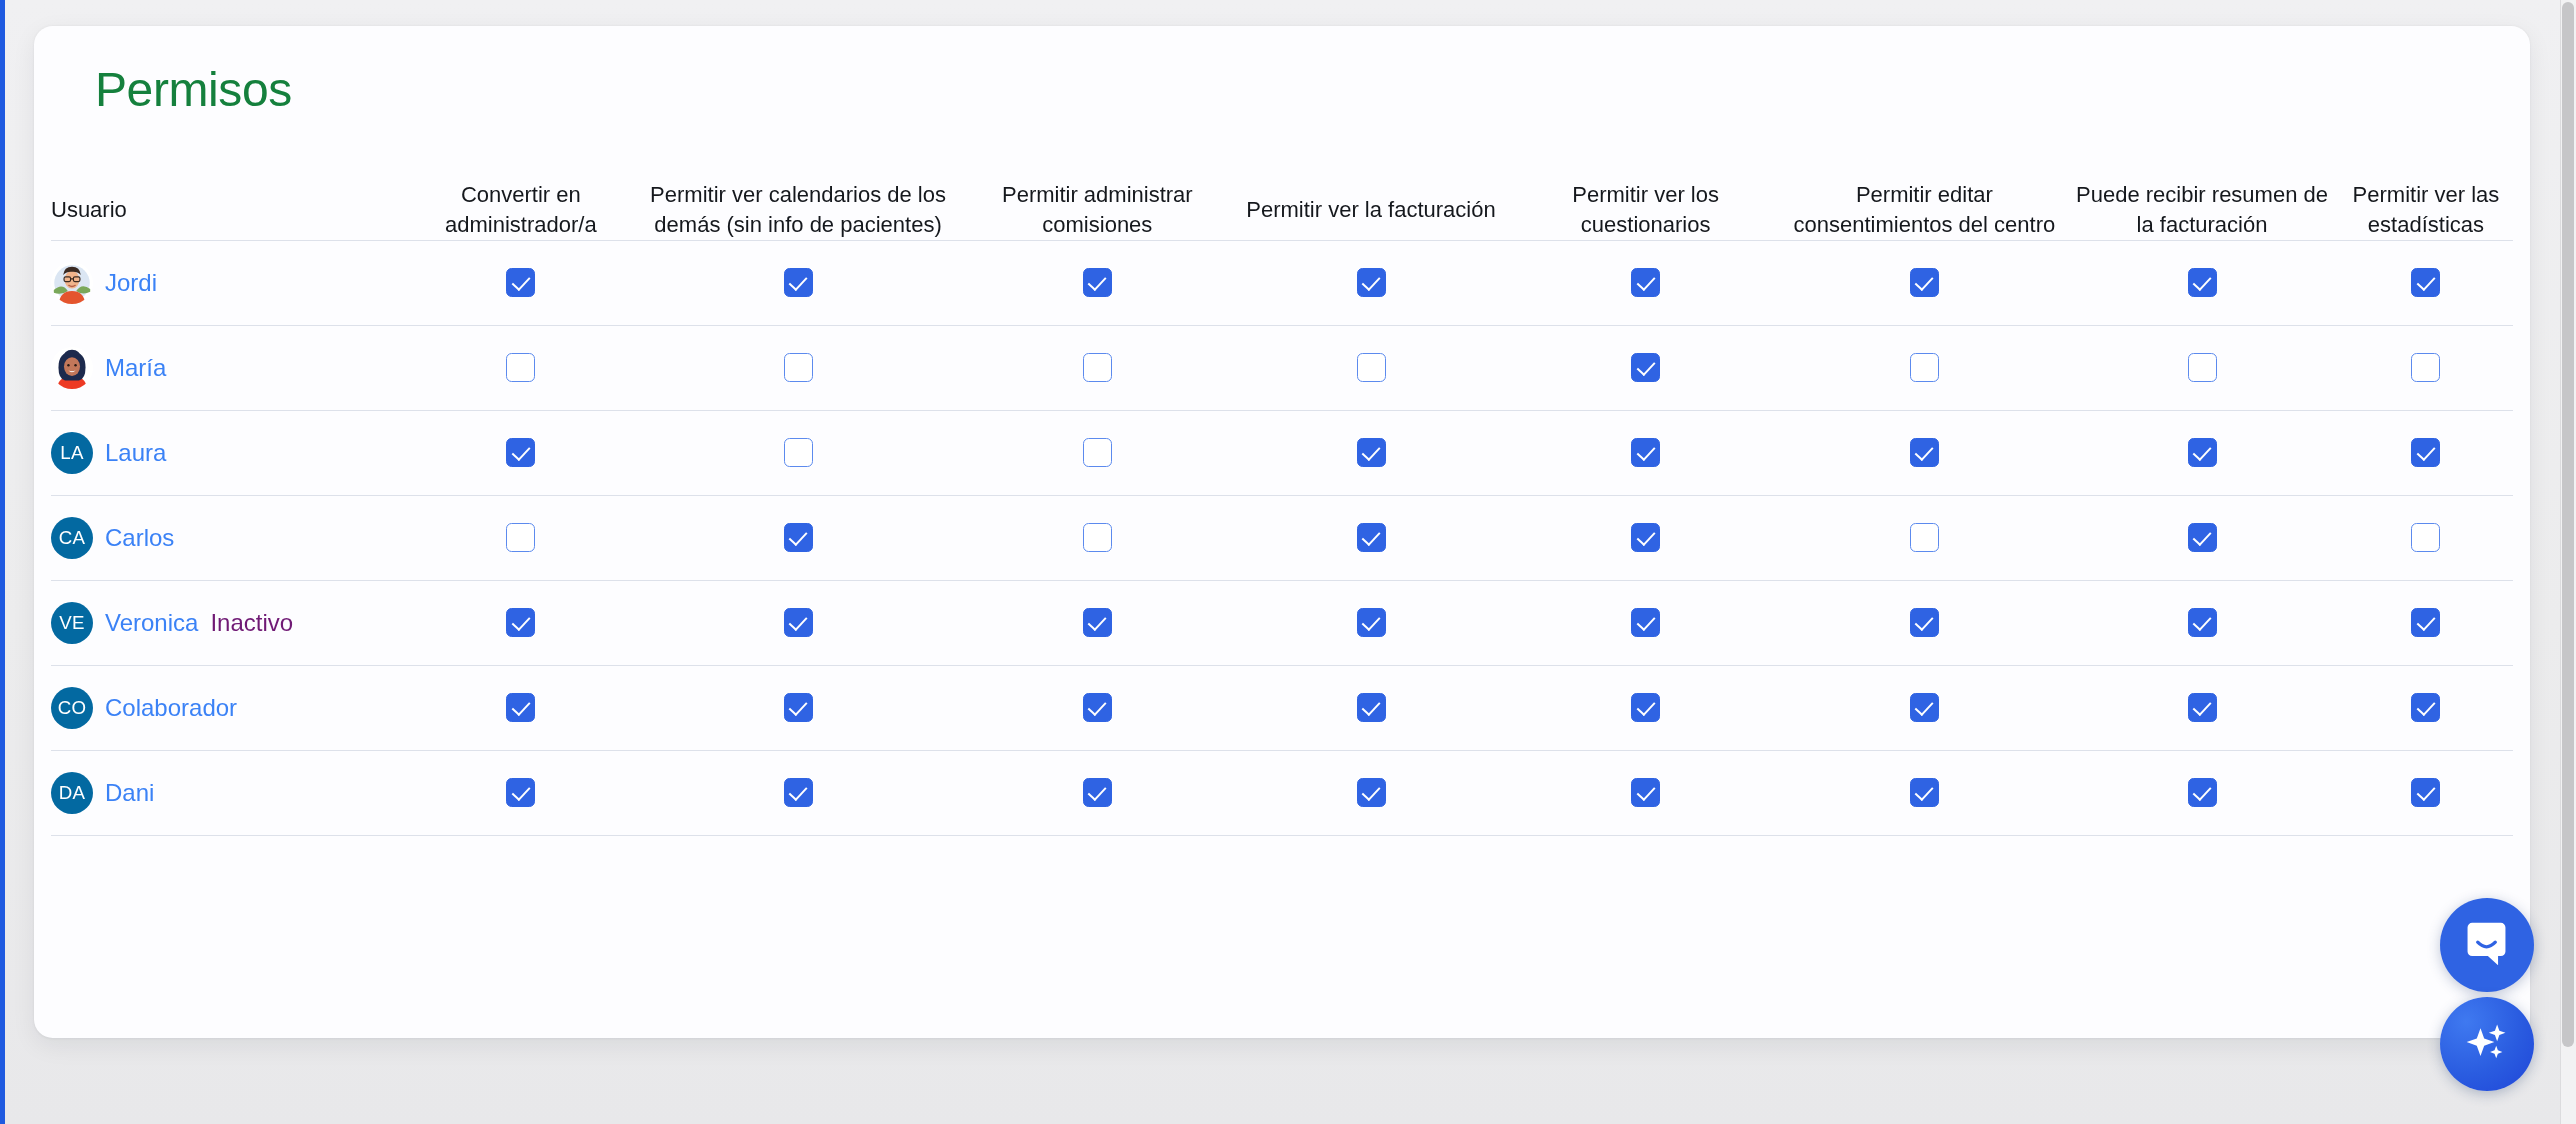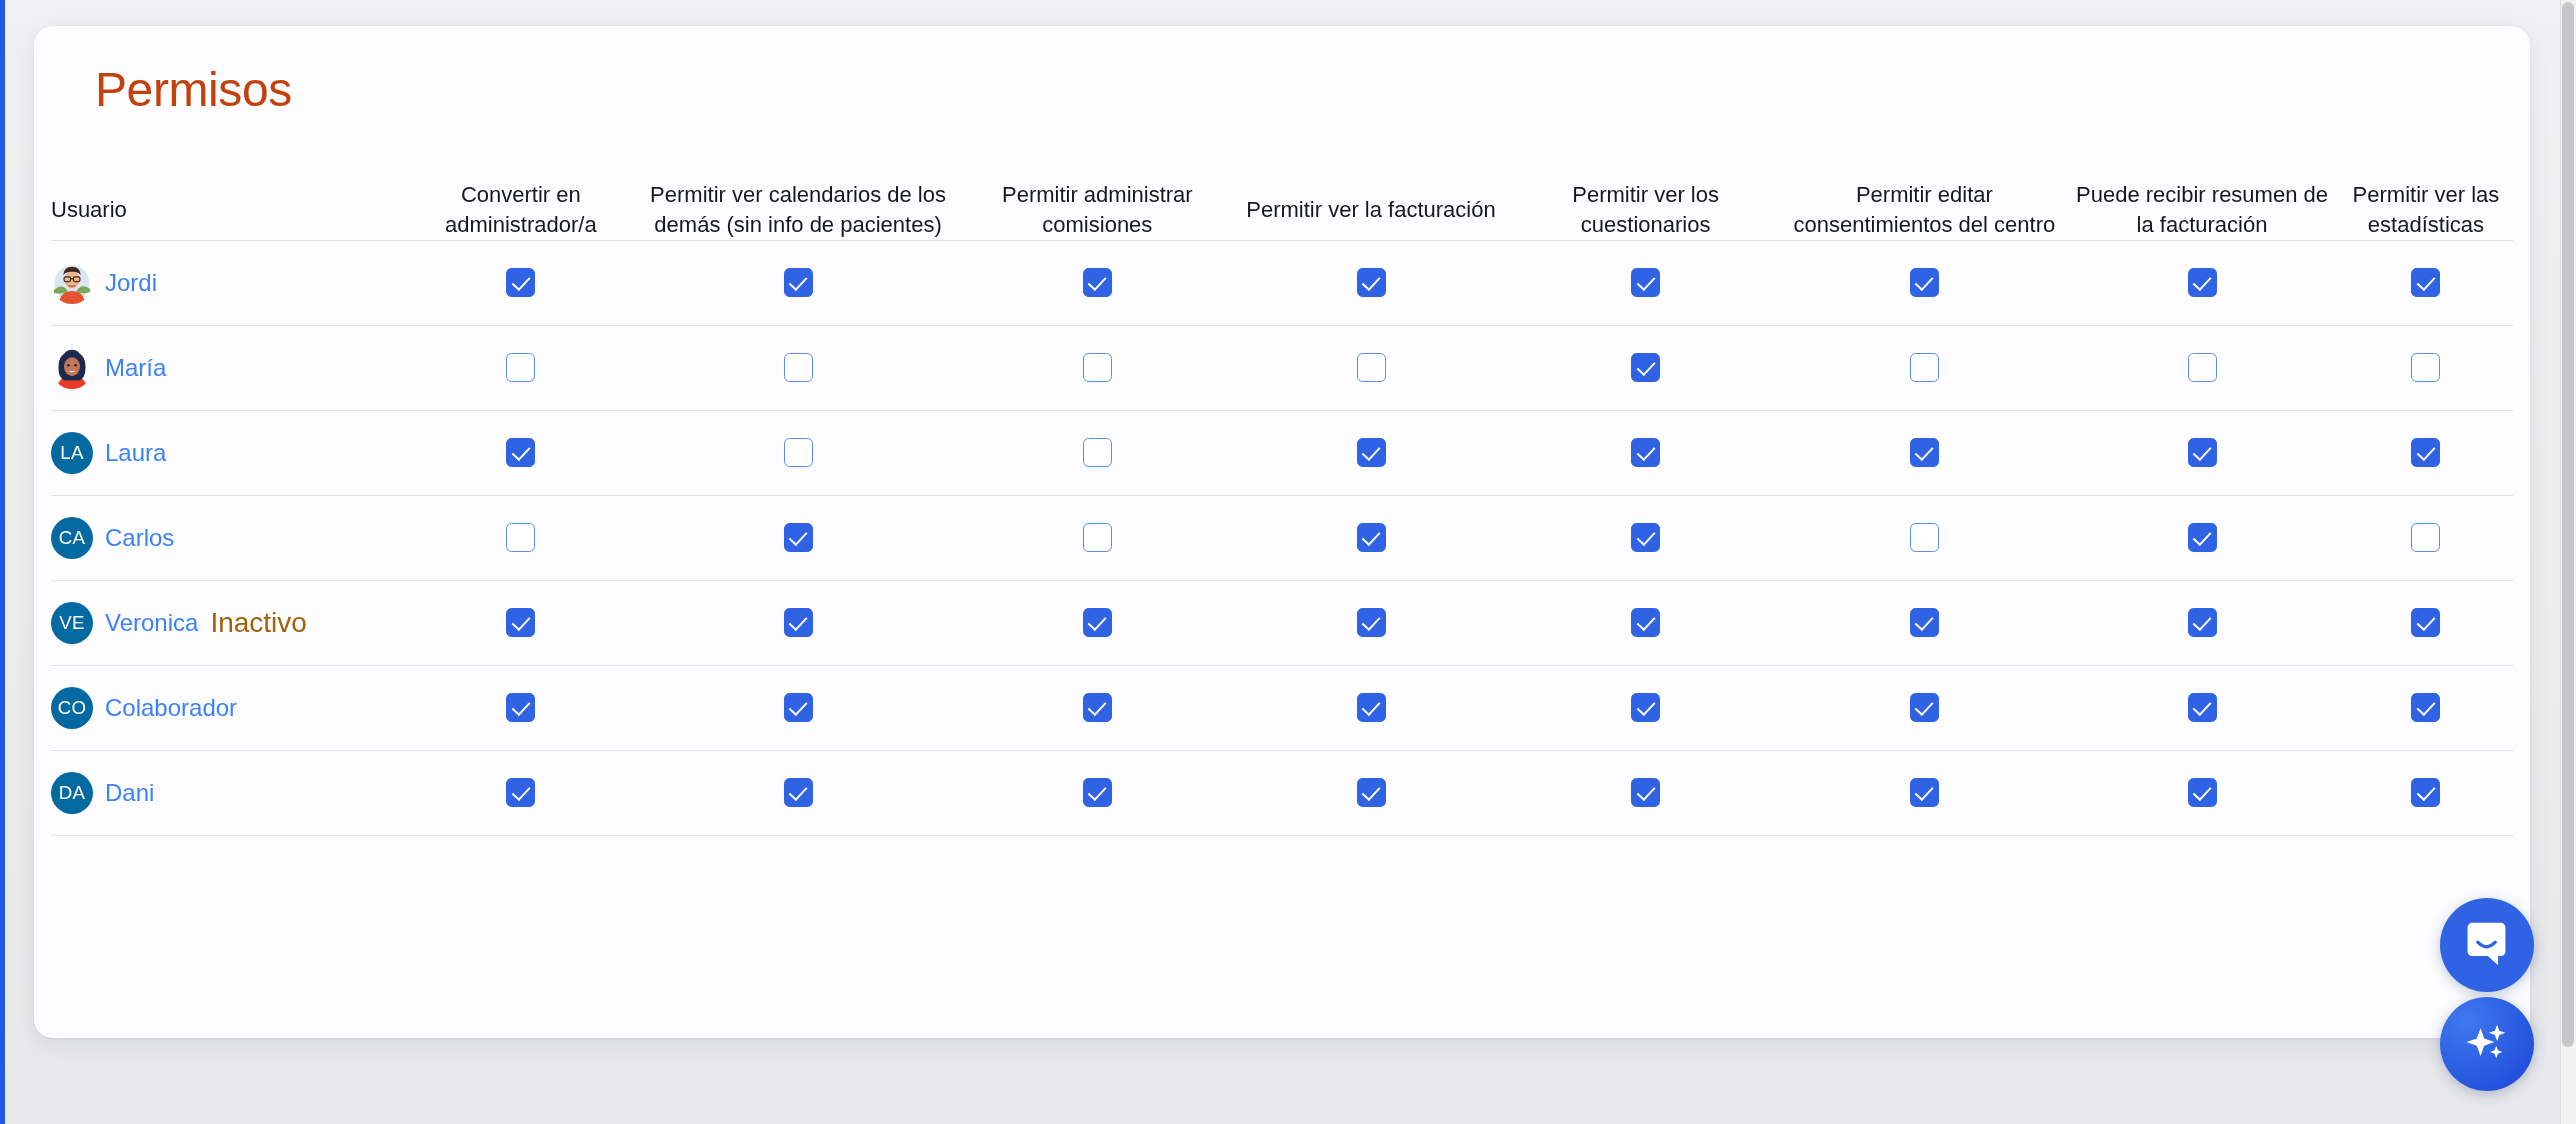--- a/index.html
+++ b/index.html
@@ -64,21 +64,21 @@
     overflow: hidden;
     z-index: 10;
   }
 
   #page-title {
     position: absolute;
     left: 61px;
     top: 40px;
     font-size: 48px;
     font-weight: 400;
-    color: #c2410c;
+    color: #15803d;
     letter-spacing: -0.4px;
     line-height: 1;
   }
 
   
   #permissions-table {
     position: absolute;
     left: 17px;
     top: 122px;
     width: 2462px;
@@ -129,22 +129,22 @@
 
   .user-name {
     font-size: 24px;
     color: #3b82f6;
     line-height: 1;
     white-space: nowrap;
   }
   .user-name.pending { color: #f0912f; }
 
   .status-inline {
-    font-size: 28px;
-    color: #a16207;
+    font-size: 24px;
+    color: #701a75;
     line-height: 1;
   }
 
   
   .avatar {
     width: 42px; height: 42px;
     border-radius: 50%;
     flex: 0 0 42px;
     display: flex;
     align-items: center;

